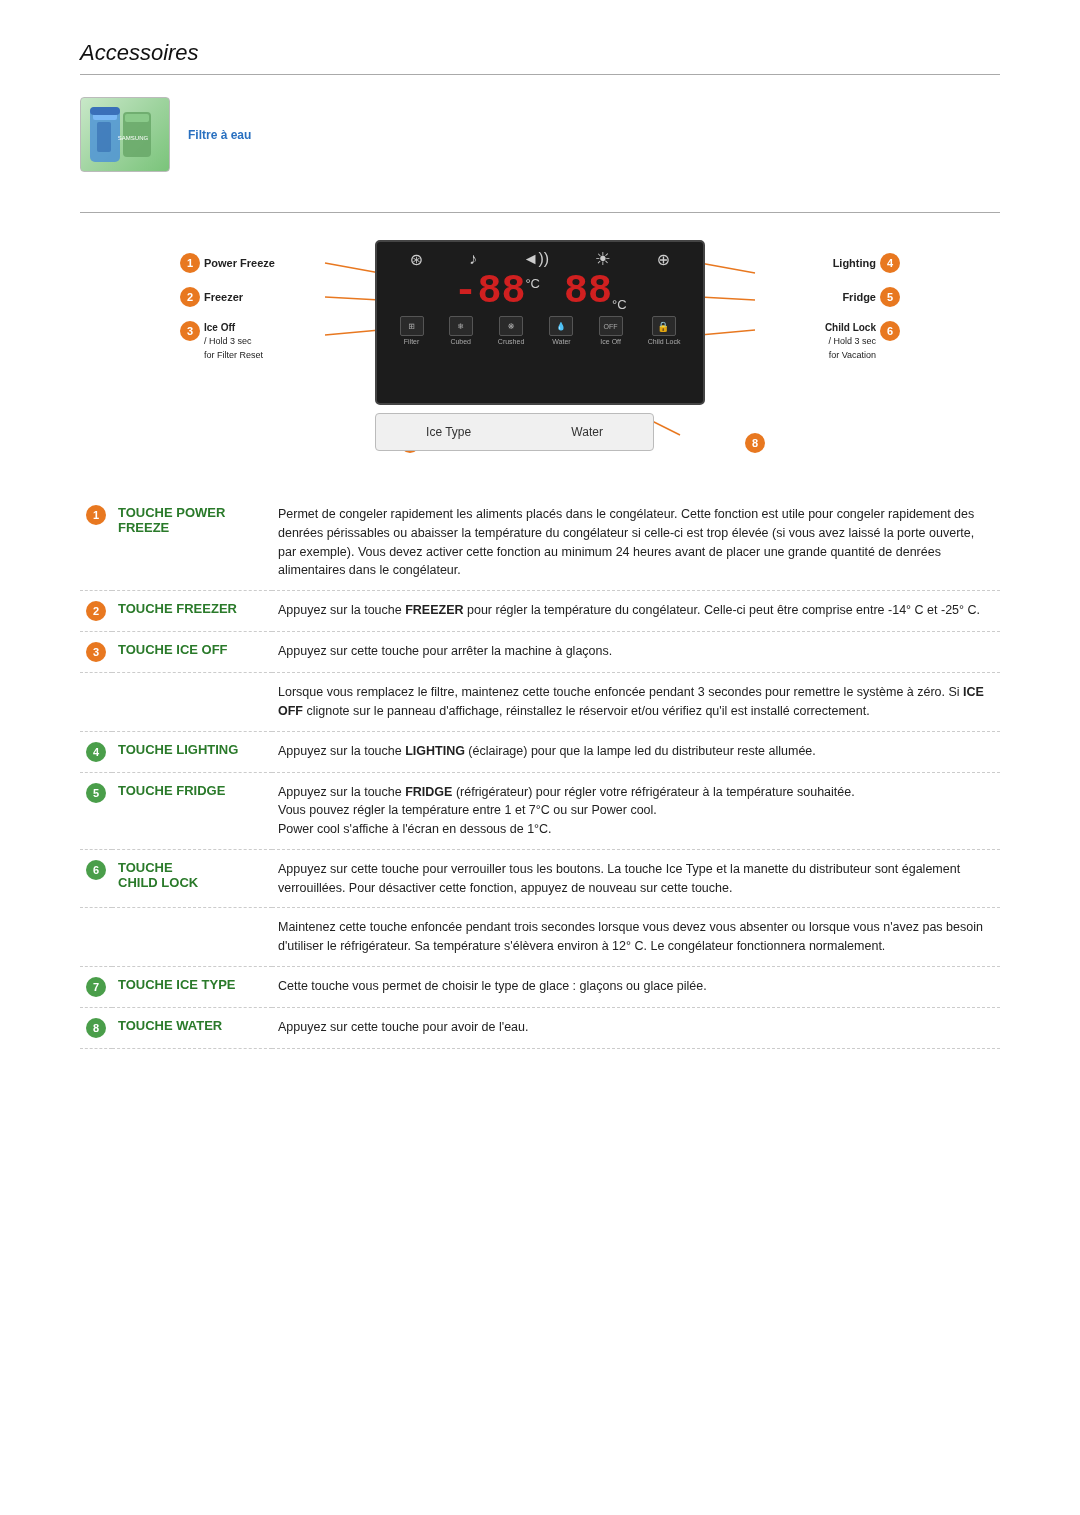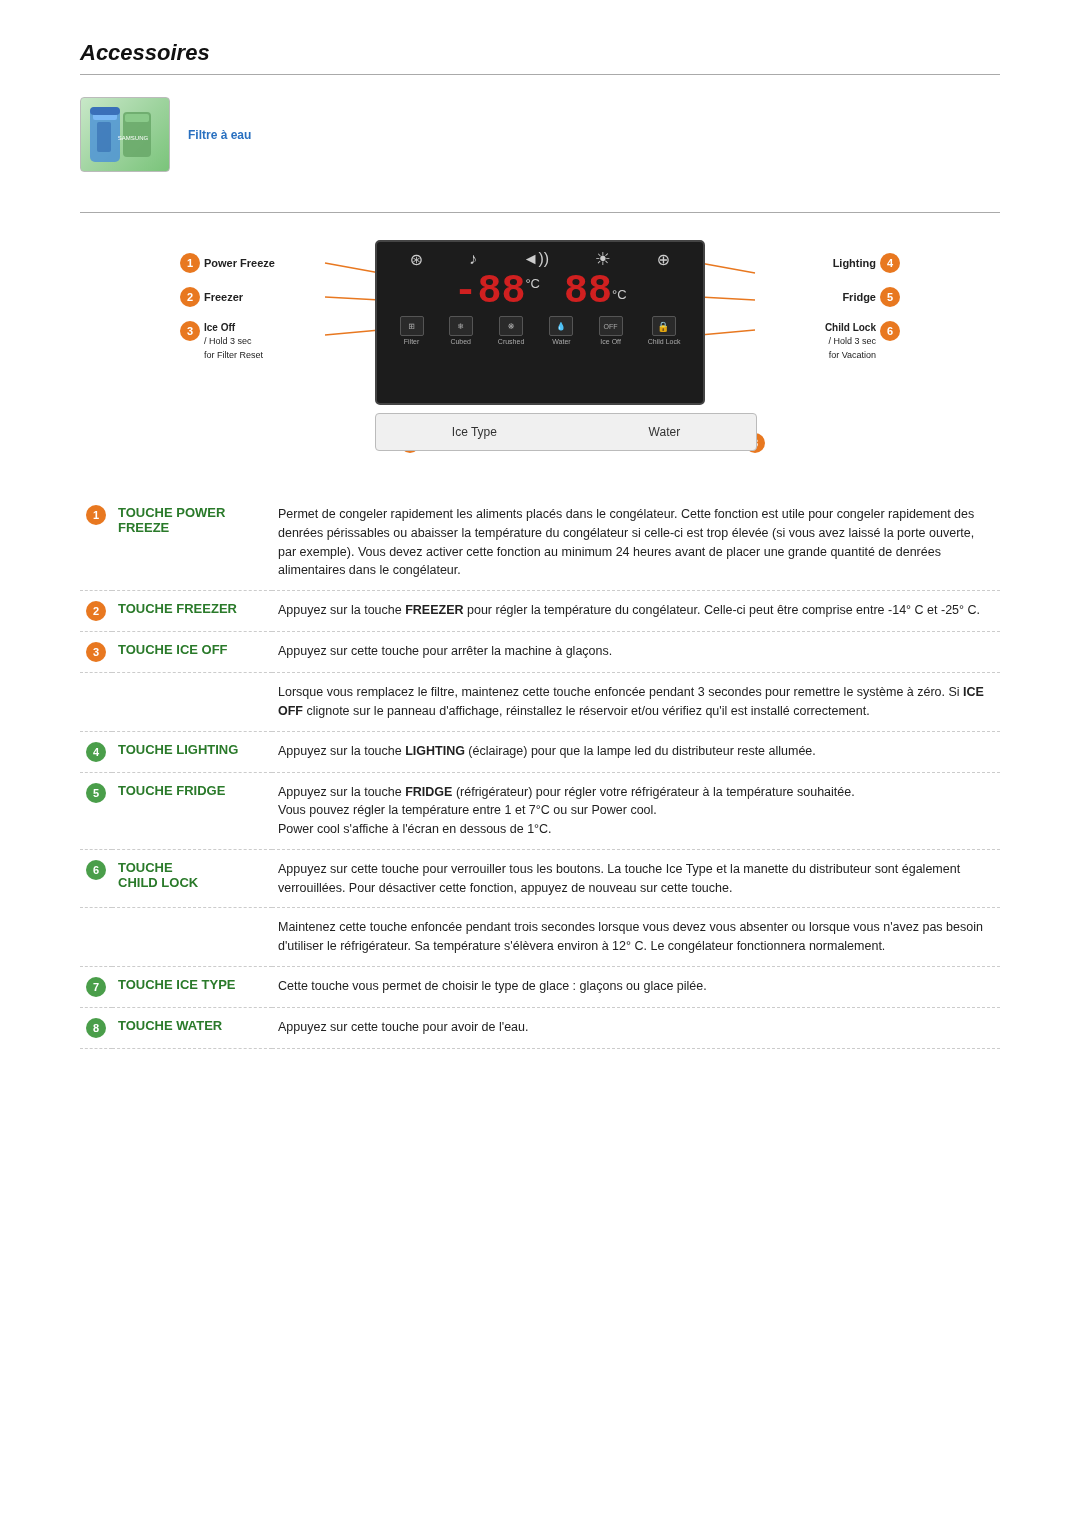--- a/index.html
+++ b/index.html
@@ -10,21 +10,21 @@
       color: #222;
       width: 1080px;
       min-height: 1515px;
       padding: 40px 80px;
     }
 
     
     .section-title {
       font-size: 22px;
       font-style: italic;
-      font-weight: bold;
+      font-weight: normal;
       color: #111;
       margin-bottom: 8px;
     }
     .section-divider {
       border: none;
       border-top: 1.5px solid #aaa;
       margin-bottom: 22px;
     }
 
     
@@ -205,21 +205,21 @@
           <span>◄))</span>
           <span style="font-size:18px;">☀</span>
           <span>⊕</span>
         </div>
 
         <div style="display:flex; align-items:center; justify-content:center; gap:24px; margin-bottom:4px;">
           <div style="display:flex; align-items:flex-start;">
             <span style="font-family:'Courier New',monospace; font-size:40px; font-weight:bold; color:#d02020; line-height:1;">-88</span>
             <span style="font-size:13px; color:#ccc; margin-top:4px;">°C</span>
           </div>
-          <div style="display:flex; align-items:center;">
+          <div style="display:flex; align-items:flex-end;">
             <span style="font-family:'Courier New',monospace; font-size:40px; font-weight:bold; color:#d02020; line-height:1;">88</span>
             <span style="font-size:13px; color:#ccc; margin-top:4px;">°C</span>
           </div>
         </div>
 
         <div style="display:flex; align-items:center; justify-content:space-around; margin-top:4px;">
           <div style="display:flex; flex-direction:column; align-items:center; gap:2px;">
             <div style="width:24px;height:20px;background:#2a2a2a;border:1px solid #555;border-radius:2px;display:flex;align-items:center;justify-content:center;font-size:8px;color:#aaa;">⊞</div>
             <span style="font-size:7px;color:#aaa;">Filter</span>
           </div>
@@ -239,21 +239,21 @@
             <div style="width:24px;height:20px;background:#2a2a2a;border:1px solid #555;border-radius:2px;display:flex;align-items:center;justify-content:center;font-size:7px;color:#aaa;">OFF</div>
             <span style="font-size:7px;color:#aaa;">Ice Off</span>
           </div>
           <div style="display:flex; flex-direction:column; align-items:center; gap:2px;">
             <div style="width:24px;height:20px;background:#2a2a2a;border:1px solid #555;border-radius:2px;display:flex;align-items:center;justify-content:center;font-size:10px;color:#aaa;">🔒</div>
             <span style="font-size:7px;color:#aaa;">Child Lock</span>
           </div>
         </div>
       </div>
 
-      <div style="position:absolute; left:195px; top:178px; width:382px; height:38px; background:#f0f0f0; border:1.5px solid #bbb; border-radius:4px; display:flex; align-items:center; justify-content:space-around;">
+      <div style="position:absolute; left:195px; top:178px; width:279px; height:38px; background:#f0f0f0; border:1.5px solid #bbb; border-radius:4px; display:flex; align-items:center; justify-content:space-around;">
         <span style="font-size:12px; color:#333;">Ice Type</span>
         <span style="font-size:12px; color:#333;">Water</span>
       </div>
 
     </div>
   </div>
 
   <table class="desc-table">
     <tbody>
 

